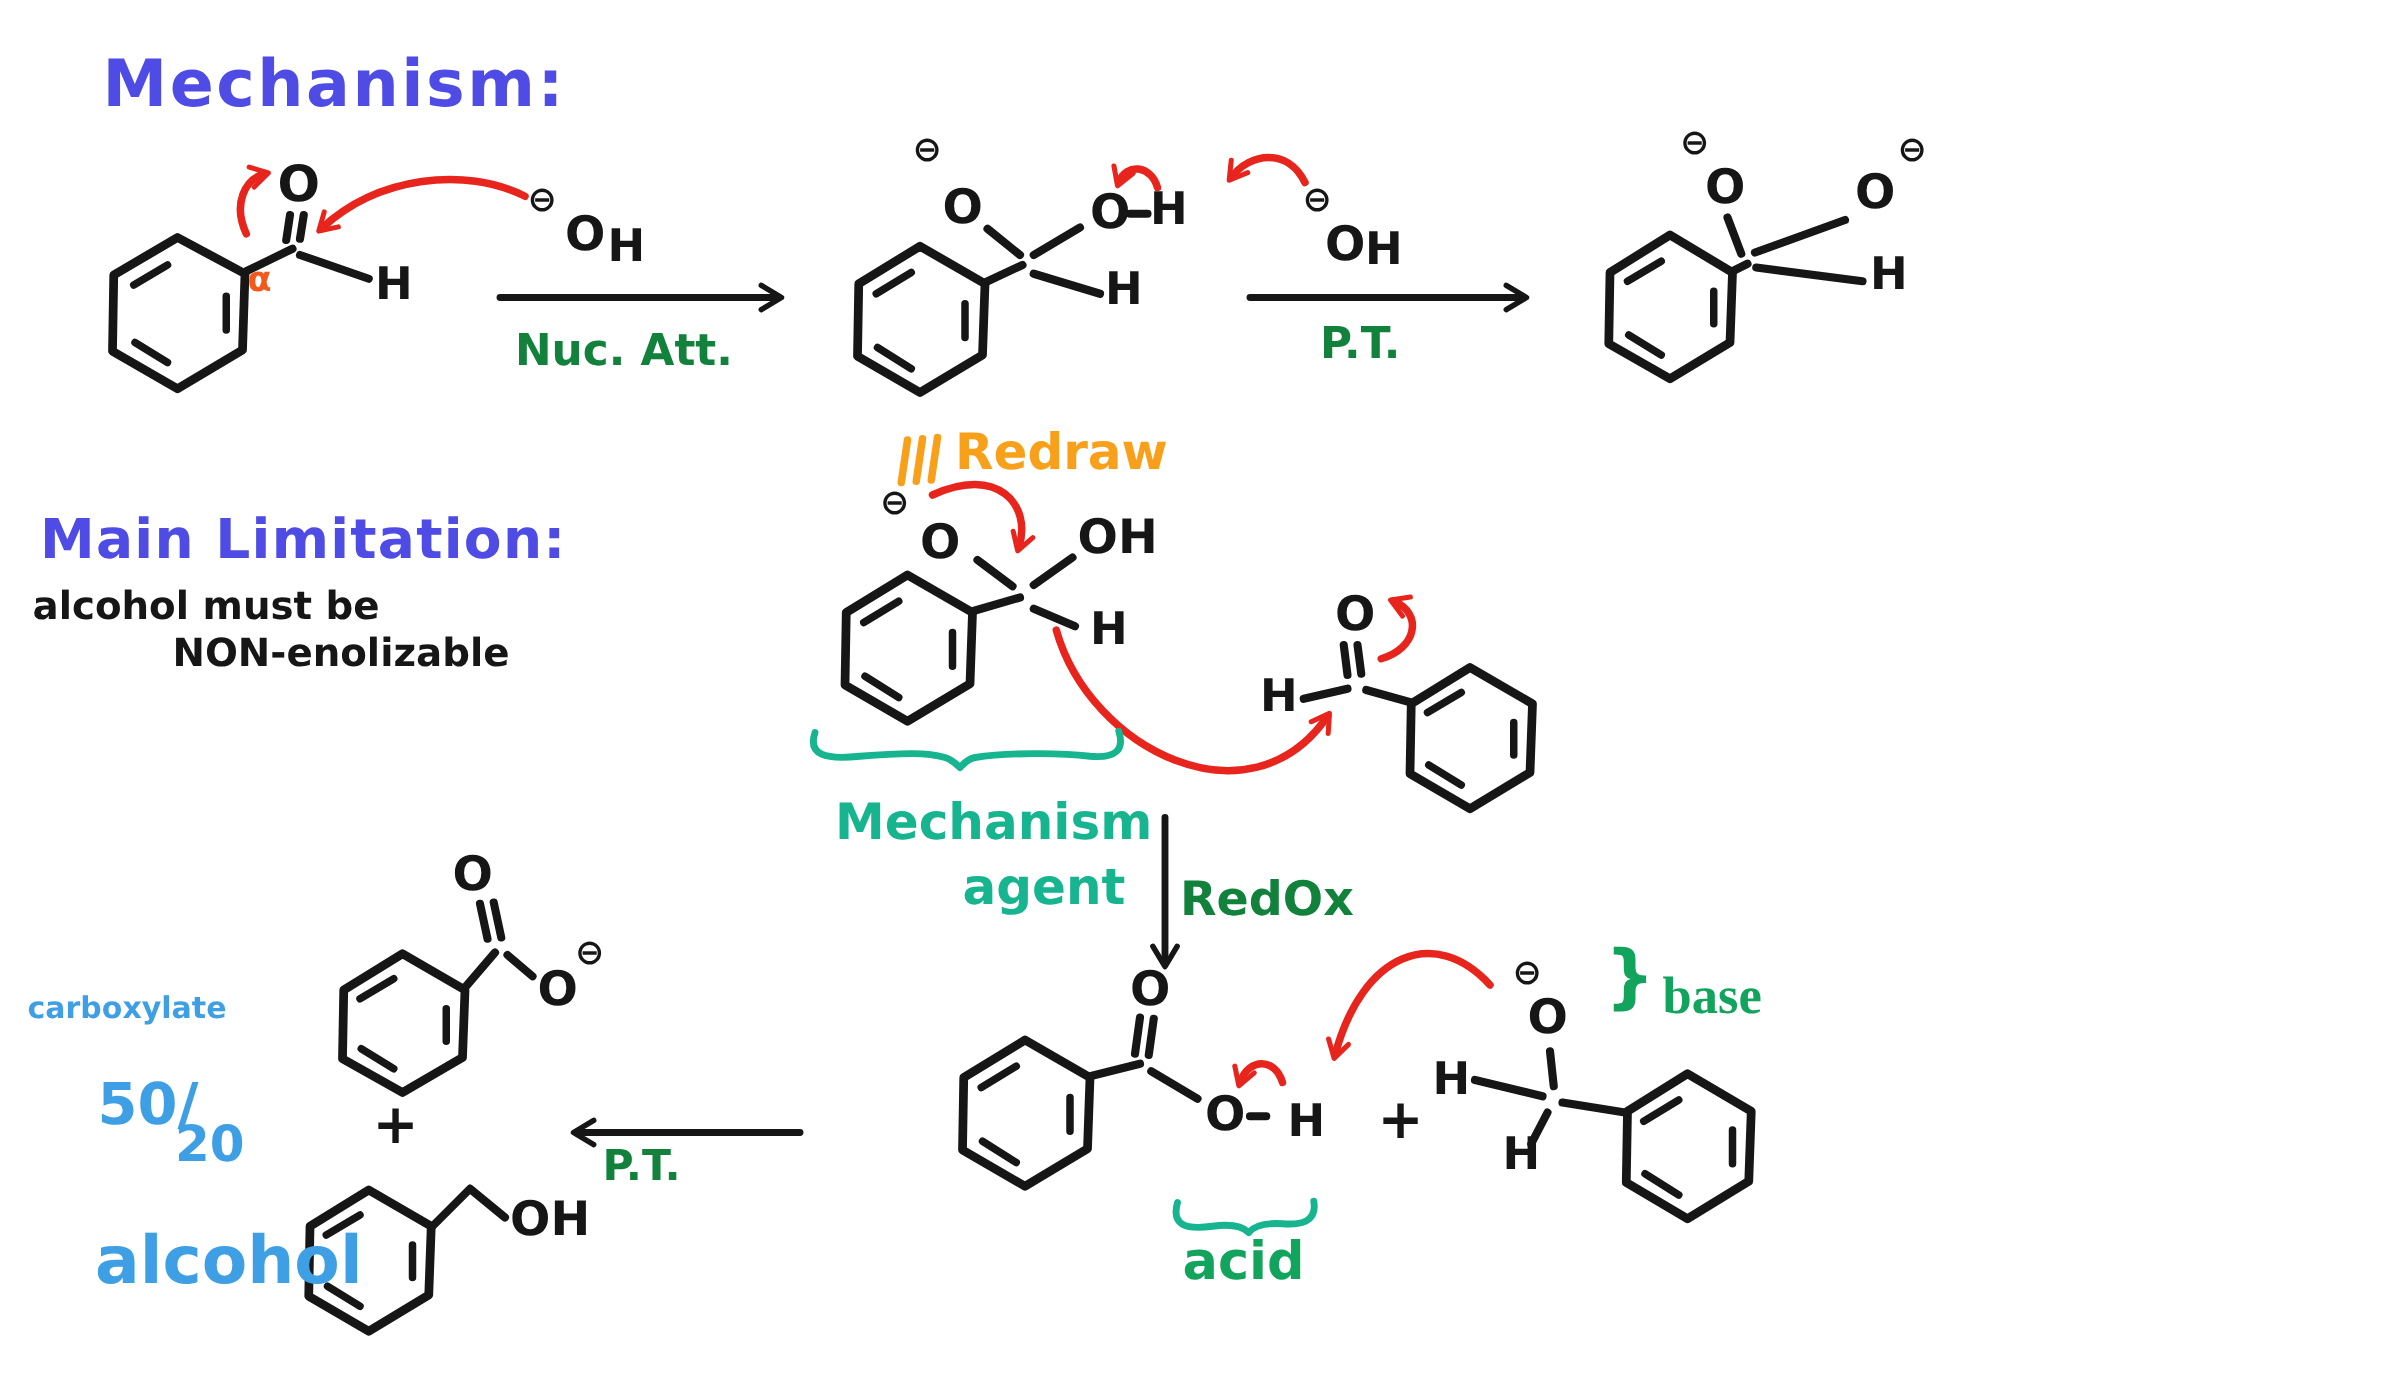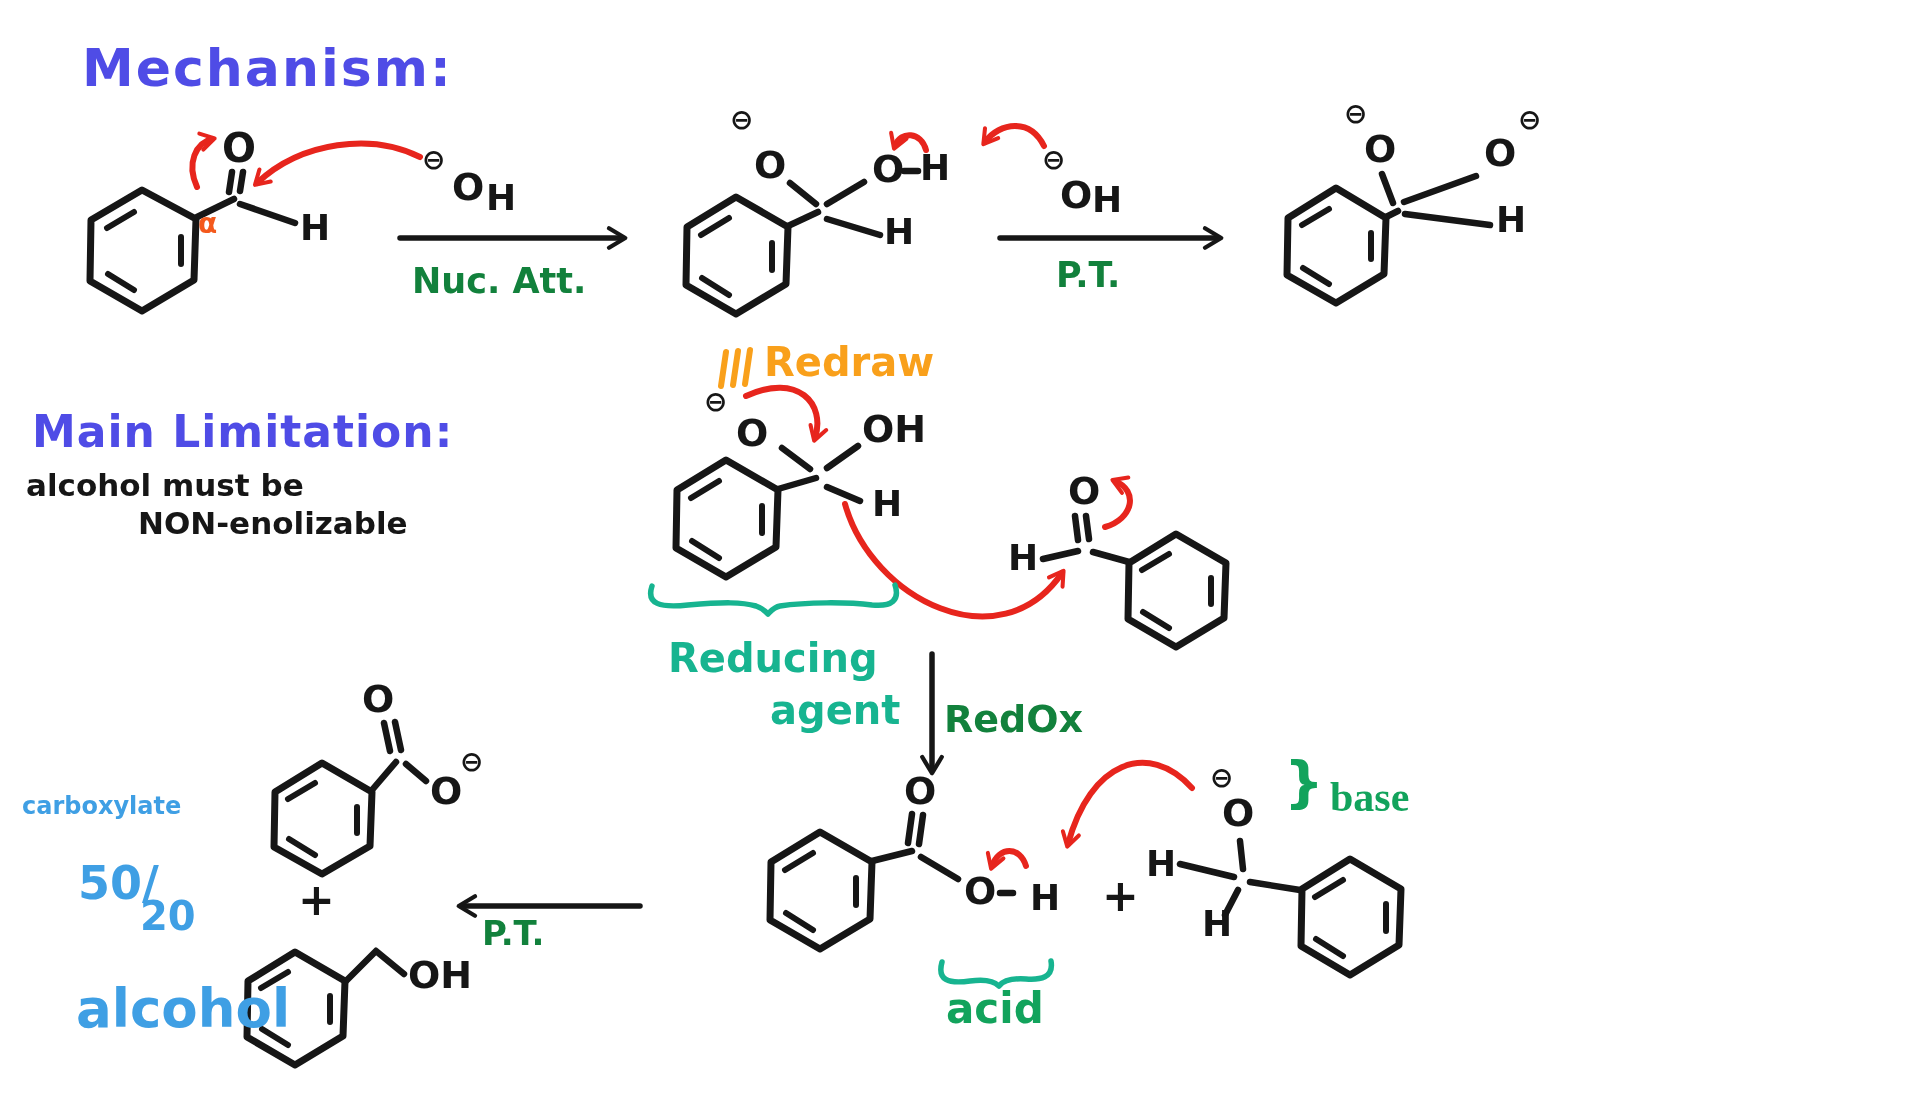--- a/index.html
+++ b/index.html
@@ -113,21 +113,21 @@
   <div class="labels">
       <span class="lbl" style="left: 82px; top: 42px; font-size: 52px; color: var(--blue); letter-spacing: 2px;">Mechanism:</span>
       <span class="lbl" style="left: 32px; top: 410px; font-size: 44px; color: var(--blue); letter-spacing: 1px;">Main Limitation:</span>
       <span class="lbl" style="left: 26px; top: 470px; font-size: 31px; color: var(--ink);">alcohol must be</span>
       <span class="lbl" style="left: 138px; top: 508px; font-size: 31px; color: var(--ink);">NON-enolizable</span>
       <span class="lbl" style="left: 764px; top: 342px; font-size: 40px; color: var(--orange);">Redraw</span>
       <span class="lbl" style="left: 412px; top: 264px; font-size: 35px; color: var(--green);">Nuc. Att.</span>
       <span class="lbl" style="left: 1056px; top: 258px; font-size: 35px; color: var(--green);">P.T.</span>
       <span class="lbl" style="left: 944px; top: 700px; font-size: 38px; color: var(--green);">RedOx</span>
       <span class="lbl" style="left: 482px; top: 916px; font-size: 34px; color: var(--green);">P.T.</span>
-      <span class="lbl" style="left: 668px; top: 638px; font-size: 40px; color: var(--teal);">Reducing</span>
+      <span class="lbl" style="left: 668px; top: 638px; font-size: 40px; color: var(--teal);">Mechanism</span>
       <span class="lbl" style="left: 730px; top: 690px; font-size: 40px; color: var(--teal); margin-left: 40px;">agent</span>
       <span class="lbl" style="left: 1284px; top: 754px; font-size: 56px; color: var(--green2);">}</span>
       <span class="lbl" style="left: 1330px; top: 776px; font-size: 42px; color: var(--green2); font-family: Liberation Serif, serif;">base</span>
       <span class="lbl" style="left: 946px; top: 988px; font-size: 42px; color: var(--green2);">acid</span>
       <span class="lbl" style="left: 22px; top: 794px; font-size: 24px; color: var(--lightblue);">carboxylate</span>
       <span class="lbl" style="left: 78px; top: 860px; font-size: 46px; color: var(--lightblue);">50/</span>
       <span class="lbl" style="left: 140px; top: 896px; font-size: 40px; color: var(--lightblue);">20</span>
       <span class="lbl" style="left: 46px; top: 982px; font-size: 53px; color: var(--lightblue); margin-left: 30px;">alcohol</span>
       <span class="lbl" style="left: 198px; top: 210px; font-size: 28px; color: var(--alphaorange);">α</span>
       <span class="lbl" style="left: 222px; top: 128px; font-size: 40px; color: var(--ink);">O</span>

